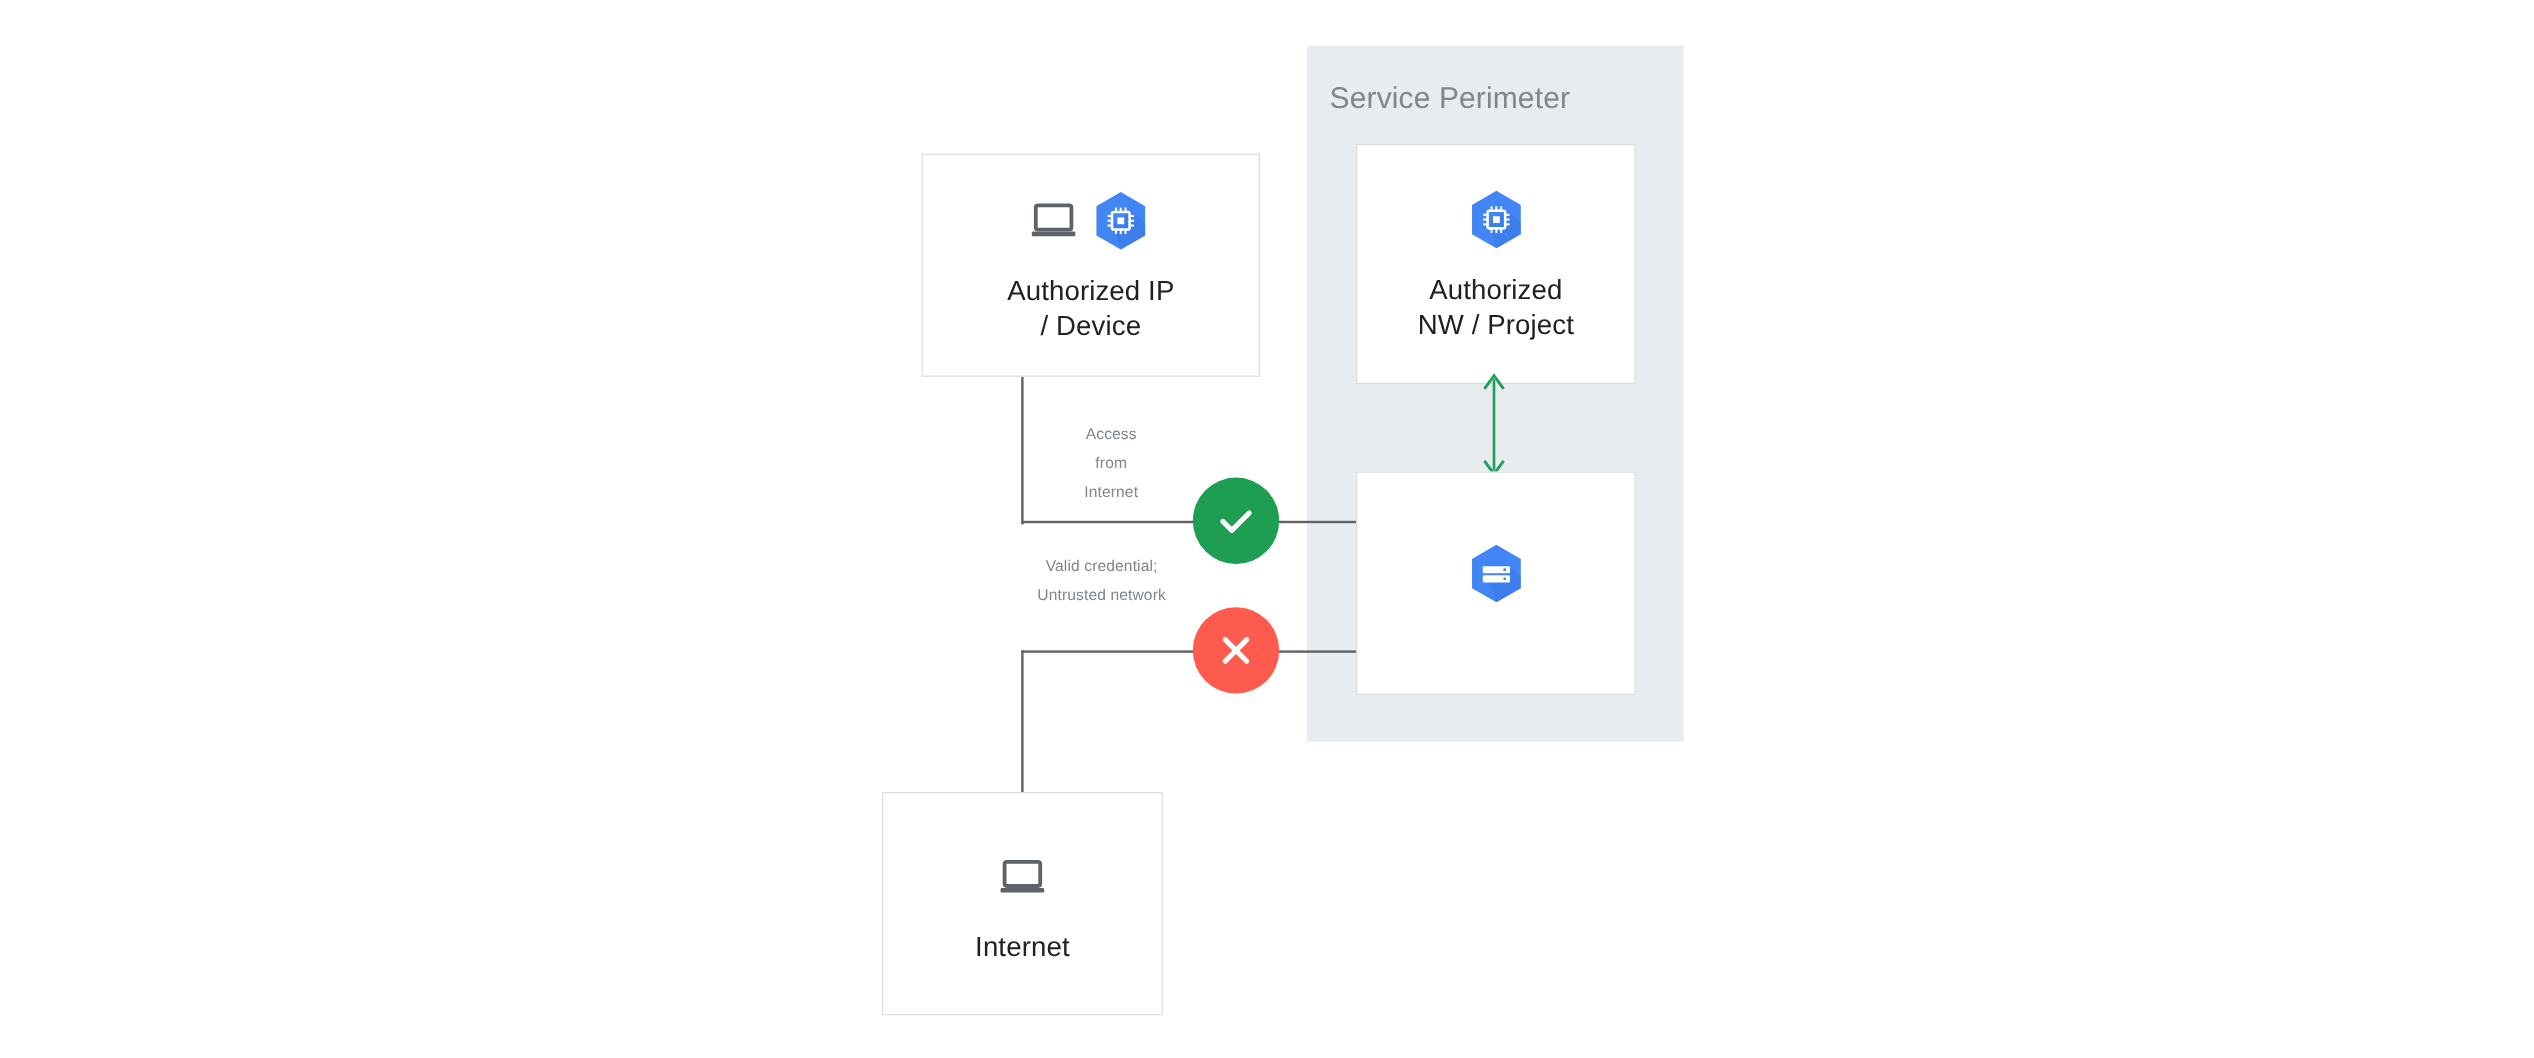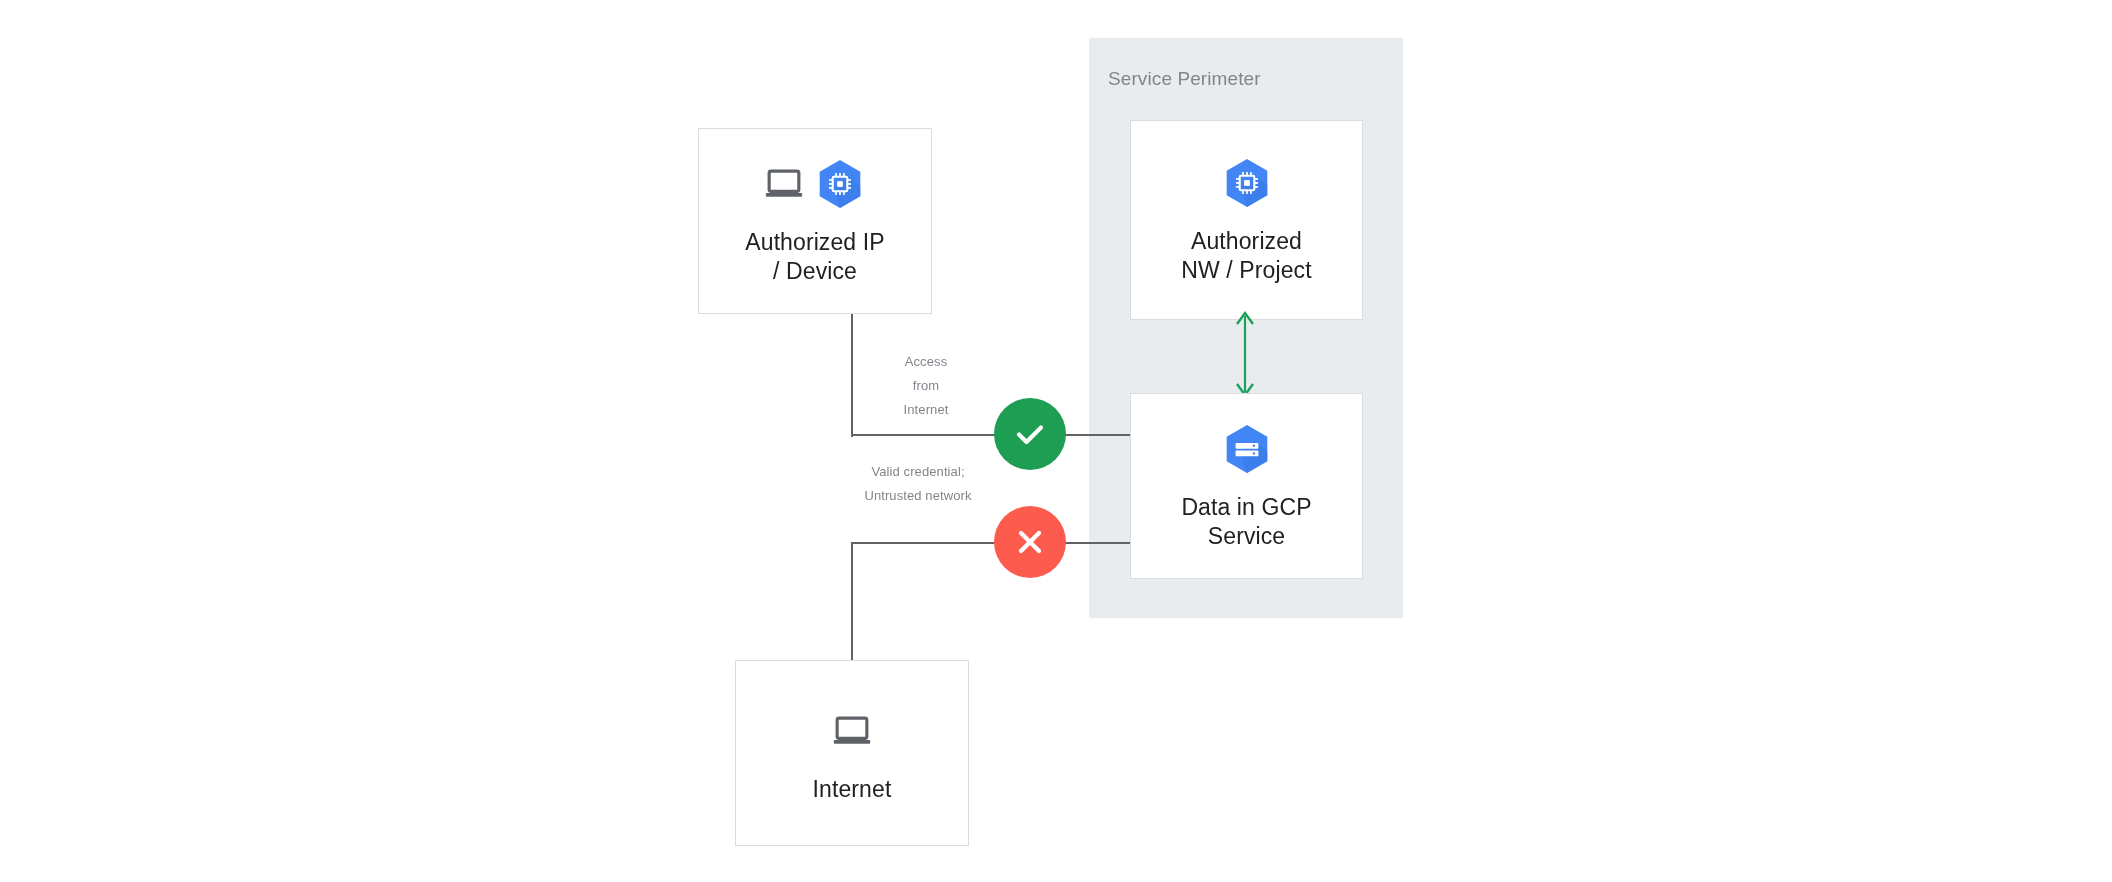--- a/index.html
+++ b/index.html
@@ -25,21 +25,21 @@
     left: 1089px;
     top: 38px;
     width: 314px;
     height: 580px;
     background: #e8ecef;
   }
   .perimeter-label {
     position: absolute;
     left: 1108px;
     top: 68px;
-    font-size: 19px;
+    font-size: 25px;
     color: #80868b;
     letter-spacing: 0.1px;
     white-space: nowrap;
   }
 
   
   .node {
     position: absolute;
     background: #ffffff;
     border: 1.6px solid #dcdcdc;
@@ -60,21 +60,21 @@
   }
   .node-label {
     font-size: 23px;
     line-height: 29px;
     color: #202124;
     text-align: center;
     white-space: pre-line;
     letter-spacing: 0.1px;
   }
 
-  #node-auth-device { left: 698px; top: 128px; width: 234px; height: 186px; }
+  #node-auth-device { left: 768px; top: 128px; width: 282px; height: 186px; }
   #node-auth-nw     { left: 1130px; top: 120px; width: 233px; height: 200px; }
   #node-data-gcp    { left: 1130px; top: 393px; width: 233px; height: 186px; }
   #node-internet    { left: 735px; top: 660px; width: 234px; height: 186px; }
 
   
   .icon-laptop { width: 40px; height: 40px; display: block; }
   .icon-hex    { width: 52px; height: 52px; display: block; }
 
   
   .wire {
@@ -226,22 +226,20 @@
             <rect x="18" y="24.5" width="28" height="7.2" rx="1.1"></rect>
             <rect x="18" y="33.8" width="28" height="7.2" rx="1.1"></rect>
           </g>
           <g fill="#4285f4">
             <circle cx="40.5" cy="28.1" r="1.5"></circle>
             <circle cx="40.5" cy="37.4" r="1.5"></circle>
           </g>
         </svg>
       </span>
     </div>
-    <div class="node-label">Data in GCP
-Service</div>
   </div>
 
   <div class="node" id="node-internet">
     <div class="node-icons">
       <span>
         <svg class="icon-laptop" viewBox="0 0 24 24" aria-hidden="true">
           <rect x="3.1" y="4.3" width="17.8" height="12.1" rx="1.1" fill="none" stroke="#5f6368" stroke-width="1.9"></rect>
           <rect x="1.1" y="17.4" width="21.8" height="2.3" rx="0.6" fill="#5f6368"></rect>
         </svg>
       </span>

